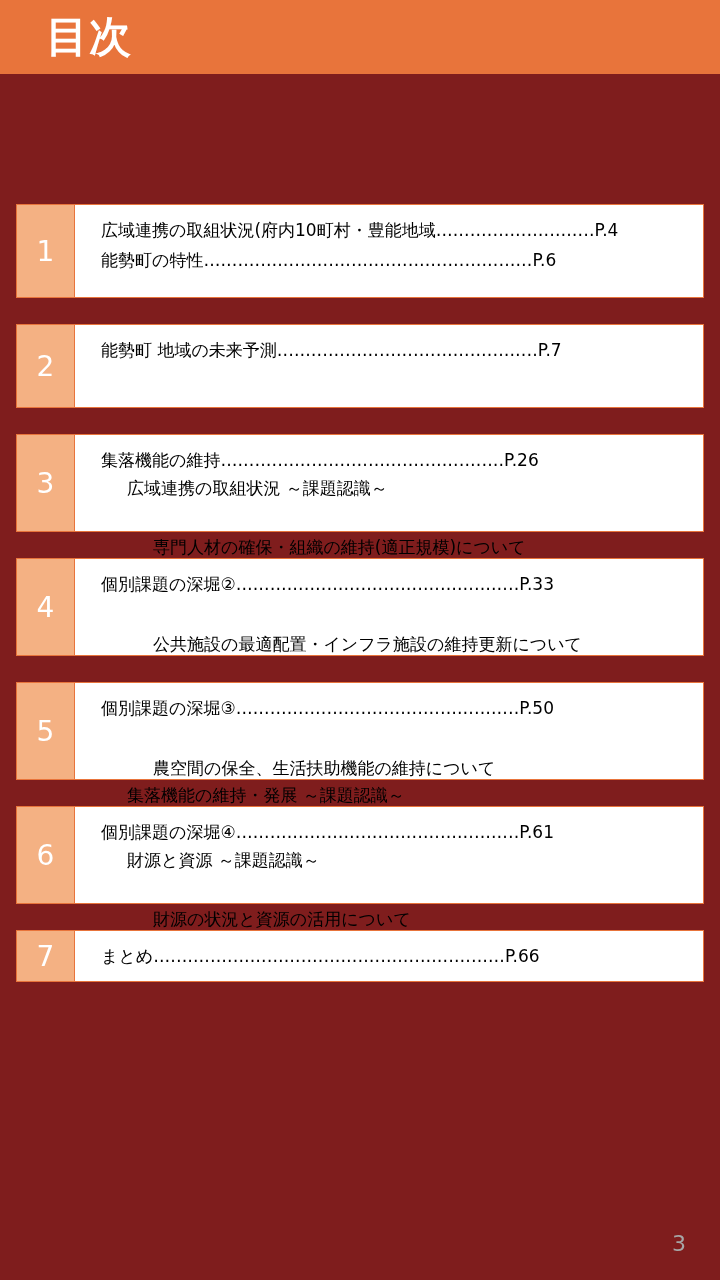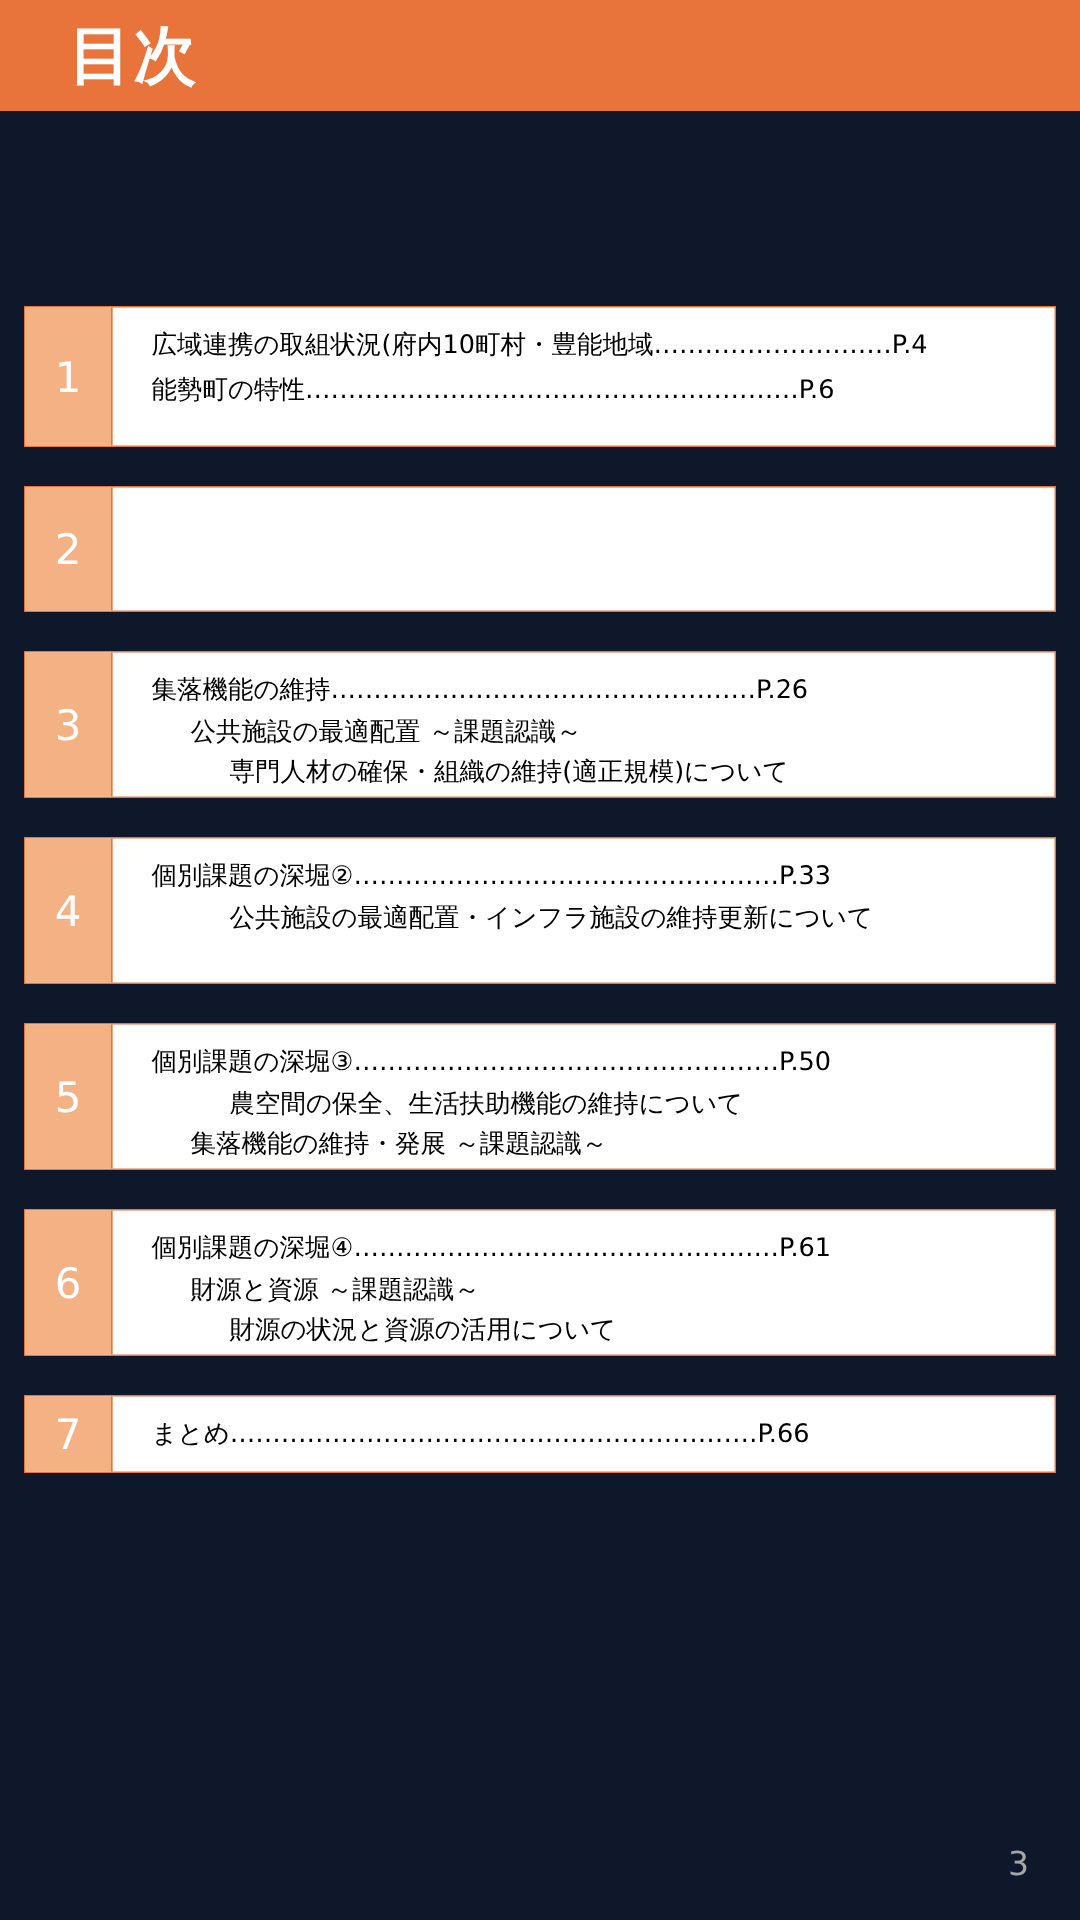--- a/index.html
+++ b/index.html
@@ -11,21 +11,21 @@
     height: 1280px;
     background: #ffffff;
     font-family: "Liberation Sans", "DejaVu Sans", sans-serif;
     position: relative;
     overflow: hidden;
   }
   #slide {
     position: relative;
     width: 720px;
     height: 1280px;
-    background: #0f172a;
+    background: #7f1d1d;
   }
   .header-band {
     position: absolute;
     left: 0;
     top: 0;
     width: 720px;
     height: 74px;
     background: #E8743B;
   }
   .header-title {
@@ -82,20 +82,21 @@
     white-space: nowrap;
     font-family: "DejaVu Sans", "Liberation Sans", sans-serif;
   }
   .entry.sub {
     padding-left: 26px;
     line-height: 27px;
   }
   .entry.sub2 {
     padding-left: 52px;
     line-height: 27px;
+    margin-top: 32px;
   }
   .page-number {
     position: absolute;
     right: 34px;
     bottom: 24px;
     font-size: 22px;
     color: #A6A6A6;
     font-family: "DejaVu Sans", "Liberation Sans", sans-serif;
   }
   
@@ -120,27 +121,30 @@
     <div class="toc-row r1">
       <div class="num-cell">1</div>
       <div class="entries">
         <span class="entry">広域連携の取組状況(府内10町村・豊能地域‥‥‥‥‥‥‥‥‥‥‥‥‥‥P.4</span>
         <span class="entry">能勢町の特性‥‥‥‥‥‥‥‥‥‥‥‥‥‥‥‥‥‥‥‥‥‥‥‥‥‥‥‥‥P.6</span>
       </div>
     </div>
 
     <div class="toc-row r2">
       <div class="num-cell">2</div>
+      <div class="entries">
+        <span class="entry">能勢町 地域の未来予測‥‥‥‥‥‥‥‥‥‥‥‥‥‥‥‥‥‥‥‥‥‥‥P.7</span>
+      </div>
     </div>
 
     <div class="toc-row r3">
       <div class="num-cell">3</div>
       <div class="entries">
         <span class="entry">集落機能の維持‥‥‥‥‥‥‥‥‥‥‥‥‥‥‥‥‥‥‥‥‥‥‥‥‥P.26</span>
-        <span class="entry sub">公共施設の最適配置 ～課題認識～</span>
+        <span class="entry sub">広域連携の取組状況 ～課題認識～</span>
         <span class="entry sub2">専門人材の確保・組織の維持(適正規模)について</span>
       </div>
     </div>
 
     <div class="toc-row r4">
       <div class="num-cell">4</div>
       <div class="entries">
         <span class="entry">個別課題の深堀②‥‥‥‥‥‥‥‥‥‥‥‥‥‥‥‥‥‥‥‥‥‥‥‥‥P.33</span>
         <span class="entry sub2">公共施設の最適配置・インフラ施設の維持更新について</span>
       </div>

